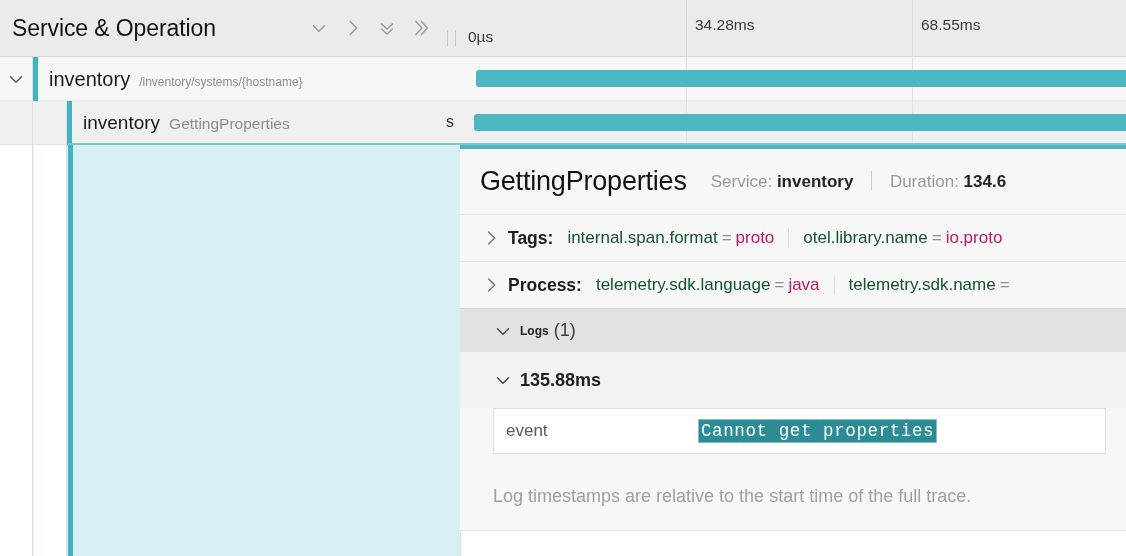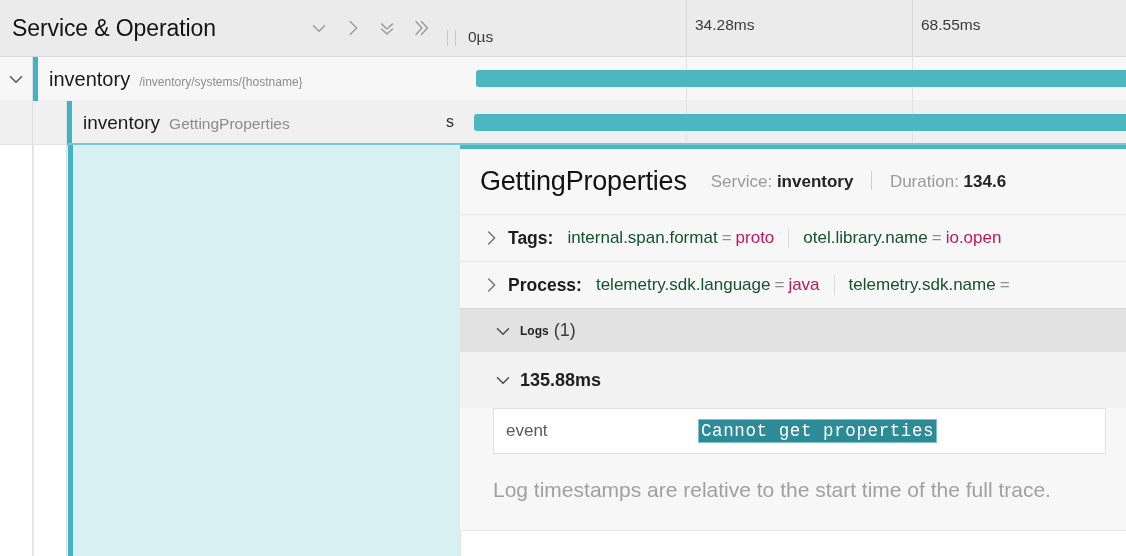--- a/index.html
+++ b/index.html
@@ -133,31 +133,31 @@
   .logs-count { font-size: 18px; color: #3d3d3d; font-weight: normal; margin-left: 5px; }
 
   .log-ts {
     height: 56px; display: flex; align-items: center; padding-left: 32px;
     background: #f2f2f2;
   }
   .log-ts .kv-caret path { stroke: #4a4a4a; }
   .log-ts-txt { font-size: 18px; font-weight: bold; color: #1e1e1e; }
 
   .log-table {
-    margin: 0 20px 8px 33px; background: #fff; border: 1px solid #e0e0e0;
+    margin: 0 20px 16px 33px; background: #fff; border: 1px solid #e0e0e0;
     height: 46px; display: flex; align-items: center;
   }
   .log-key { width: 205px; padding-left: 12px; font-size: 17px; color: #5a5a5a; }
   .log-val {
     font-family: "Liberation Mono", monospace; font-size: 17.5px;
     background: #2c8b96; color: #ffffff; padding: 1px 2px; letter-spacing: 0.6px;
     box-shadow: 0 0 0 1px #7fc3c9;
   }
   .log-note {
-    padding: 16px 0 0 33px; font-size: 21px; color: #a0a0a0;
+    padding: 16px 0 0 33px; font-size: 18px; color: #a0a0a0;
   }
 
   
   .det-bottom {
     position: absolute; left: 460px; top: 530px; width: 666px; height: 26px;
     background: #ffffff; border-top: 1px solid #e6e6e6;
   }
   .det-bottom-inner { position: absolute; left: 0; top: 0; width: 1px; height: 26px; background: #e0e0e0; }
 </style>
 </head>
@@ -276,21 +276,21 @@
     <div class="kvrow">
       <svg class="kv-caret" viewBox="0 0 24 24">
           <path d="M9.5 5.5 L16 12 L9.5 18.5"></path>
         </svg>
       <span class="kv-label">Tags:</span>
       <span class="kv-item">
         <span class="k">internal.span.format</span><span class="eq">=</span><span class="v">proto</span>
       </span>
       <span class="kv-div"></span>
       <span class="kv-item">
-        <span class="k">otel.library.name</span><span class="eq">=</span><span class="v">io.open</span>
+        <span class="k">otel.library.name</span><span class="eq">=</span><span class="v">io.proto</span>
       </span>
     </div>
 
     <div class="kvrow">
       <svg class="kv-caret" viewBox="0 0 24 24">
           <path d="M9.5 5.5 L16 12 L9.5 18.5"></path>
         </svg>
       <span class="kv-label">Process:</span>
       <span class="kv-item">
         <span class="k">telemetry.sdk.language</span><span class="eq">=</span><span class="v">java</span>

